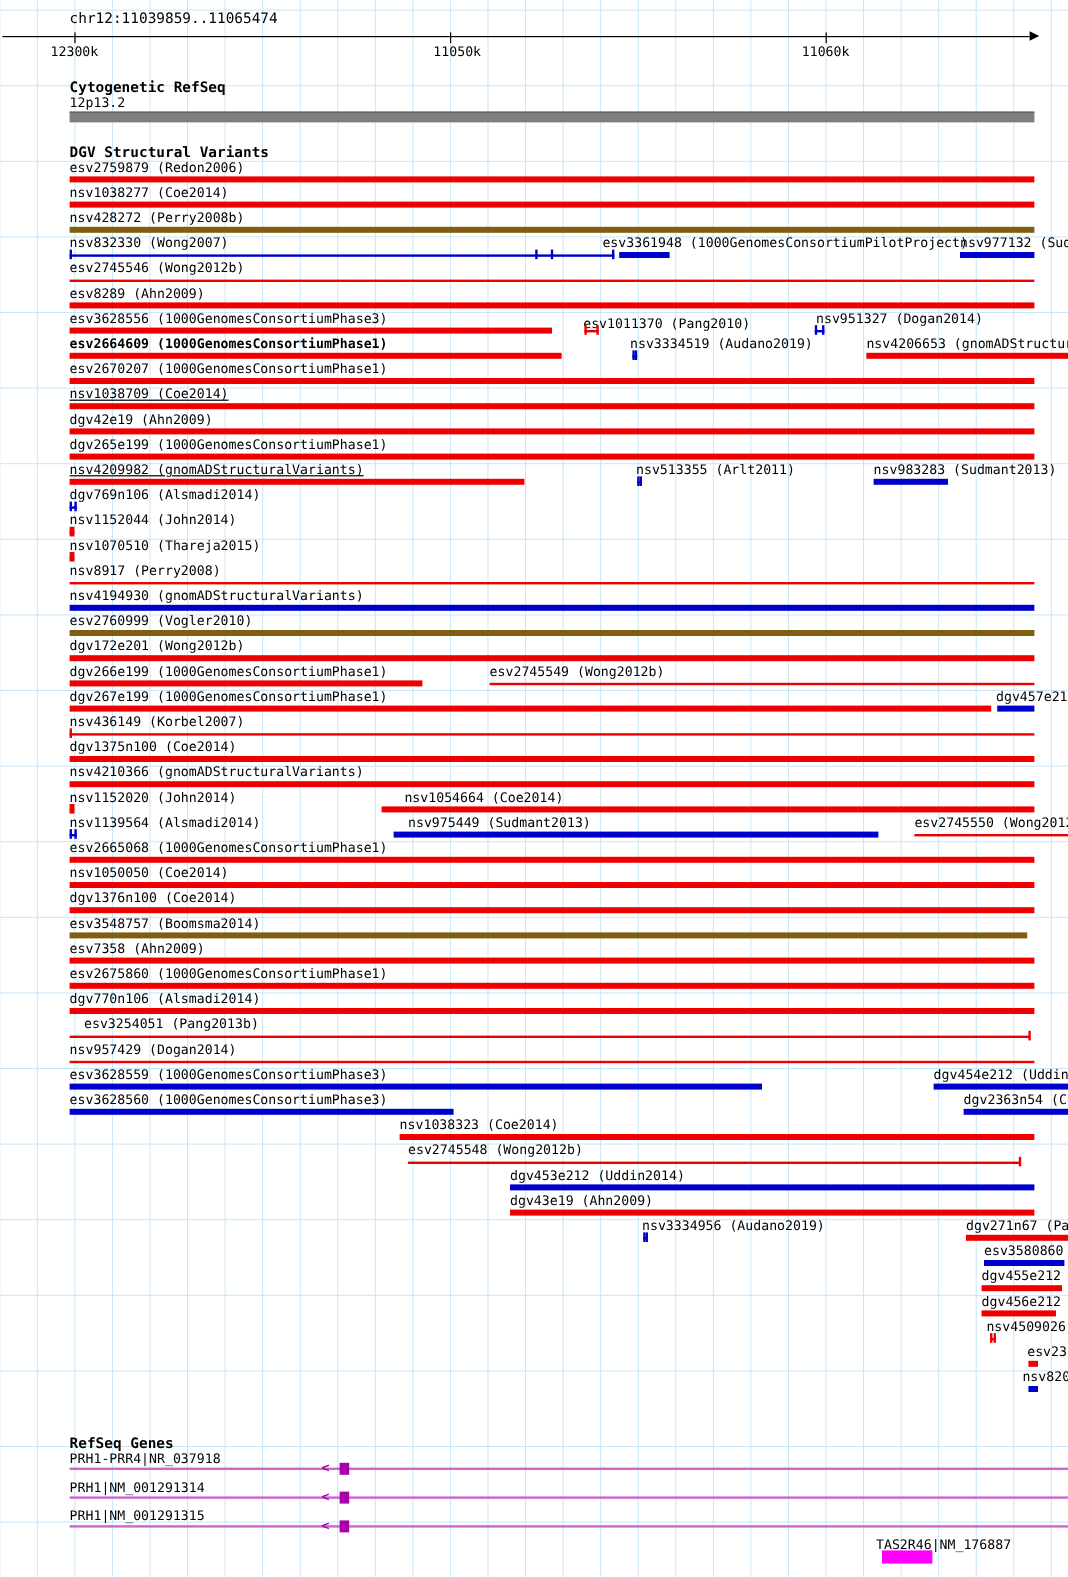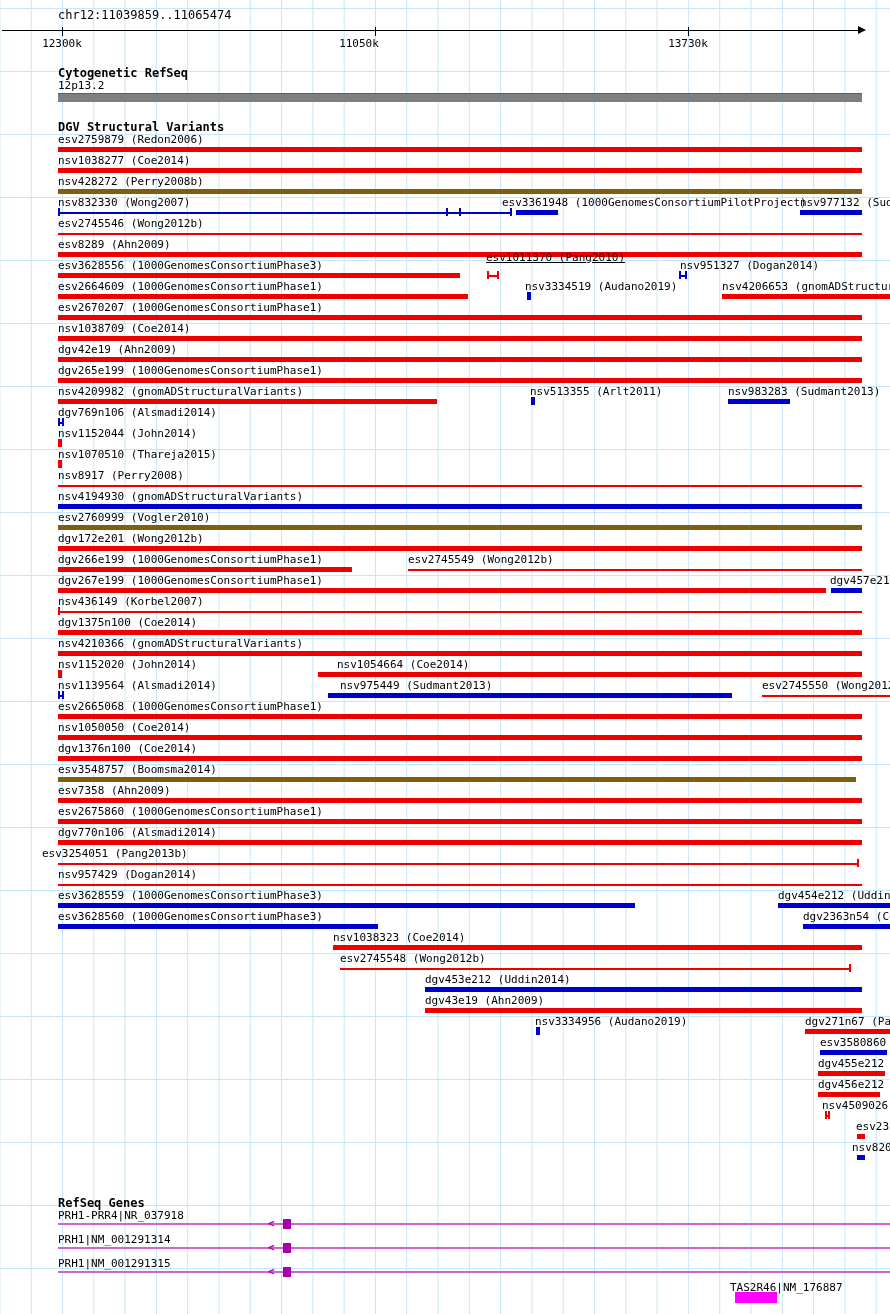--- a/index.html
+++ b/index.html
@@ -22,23 +22,23 @@
 <body>
 
 <div id="app" style="background-image: linear-gradient(to right, rgb(199, 230, 248) 1px, transparent 1px), linear-gradient(rgb(199, 230, 248) 1px, transparent 1px); background-size: 31.3px 100%, 100% 63px; background-position: 30.7px 0px, 0px 8px;">
   <div class="hdr plain" style="left:58px;top:8px">chr12:11039859..11065474</div>
   <div id="ruler">
       <div class="ruler-line" style="left: 2px; top: 30px; width: 856px;"></div>
       <div class="arrowhead" style="left: 858px; top: 26px;"></div>
       <div class="tickmark" style="left: 62px; top: 27px;"></div>
       <div class="ticklabel" style="left: 27px; top: 37px;">12300k</div>
       <div class="tickmark" style="left: 375px; top: 27px;"></div>
-      <div class="ticklabel" style="left: 324px; top: 37px;">11050k</div>
+      <div class="ticklabel" style="left: 346px; top: 37px;">11050k</div>
       <div class="tickmark" style="left: 688px; top: 27px;"></div>
-      <div class="ticklabel" style="left: 653px; top: 37px;">13730k</div>
+      <div class="ticklabel" style="left: 653px; top: 37px;">11060k</div>
     </div>
 
   <div class="hdr" style="left:58px;top:66px">Cytogenetic RefSeq</div>
   <div class="feat-label" style="left:58px;top:80px">12p13.2</div>
   <div id="cytoband-bar" style="left: 58px; width: 804px; top: 93px; background: rgb(127, 127, 127);"></div>
 
   <div class="hdr" style="left:58px;top:120px">DGV Structural Variants</div>
   <div id="dgv-rows">
       <div class="feat-label" style="left: 58px; top: 134px;">esv2759879 (Redon2006)</div>
       <div class="seg" style="left: 58px; background: rgb(238, 0, 0); top: 147px; height: 5px; width: 804px;"></div>
@@ -55,45 +55,45 @@
       <div class="feat-label" style="left: 502px; top: 197px;">esv3361948 (1000GenomesConsortiumPilotProject)</div>
       <div class="seg" style="left: 516px; background: rgb(0, 0, 204); top: 210px; height: 5px; width: 42px;"></div>
       <div class="feat-label" style="left: 800px; top: 197px;">nsv977132 (Sudmant2013)</div>
       <div class="seg" style="left: 800px; background: rgb(0, 0, 204); top: 210px; height: 5px; width: 62px;"></div>
       <div class="feat-label" style="left: 58px; top: 218px;">esv2745546 (Wong2012b)</div>
       <div class="seg" style="left: 58px; background: rgb(238, 0, 0); top: 233px; height: 2px; width: 804px;"></div>
       <div class="feat-label" style="left: 58px; top: 239px;">esv8289 (Ahn2009)</div>
       <div class="seg" style="left: 58px; background: rgb(238, 0, 0); top: 252px; height: 5px; width: 804px;"></div>
       <div class="feat-label" style="left: 58px; top: 260px;">esv3628556 (1000GenomesConsortiumPhase3)</div>
       <div class="seg" style="left: 58px; background: rgb(238, 0, 0); top: 273px; height: 5px; width: 402px;"></div>
-      <div class="feat-label" style="left: 486px; top: 252px; text-decoration: underline;">esv1011370 (Pang2010)</div>
+      <div class="feat-label" style="left: 486px; top: 264px;">esv1011370 (Pang2010)</div>
       <div class="seg" style="left: 487px; background: rgb(238, 0, 0); top: 275px; height: 2px; width: 12px;"></div>
       <div class="seg" style="left: 487px; background: rgb(238, 0, 0); top: 271px; height: 8px; width: 2px;"></div>
       <div class="seg" style="left: 497px; background: rgb(238, 0, 0); top: 271px; height: 8px; width: 2px;"></div>
       <div class="feat-label" style="left: 680px; top: 260px;">nsv951327 (Dogan2014)</div>
       <div class="seg" style="left: 679px; background: rgb(0, 0, 204); top: 275px; height: 2px; width: 8px;"></div>
       <div class="seg" style="left: 679px; background: rgb(0, 0, 204); top: 271px; height: 8px; width: 2px;"></div>
       <div class="seg" style="left: 685px; background: rgb(0, 0, 204); top: 271px; height: 8px; width: 2px;"></div>
-      <div class="feat-label" style="left: 58px; top: 281px;">esv2664609 (1000GenomesConsortiumPhase1)</div>
+      <div class="feat-label" style="left: 58px; top: 281px; font-weight: bold;">esv2664609 (1000GenomesConsortiumPhase1)</div>
       <div class="seg" style="left: 58px; background: rgb(238, 0, 0); top: 294px; height: 5px; width: 410px;"></div>
       <div class="feat-label" style="left: 525px; top: 281px;">nsv3334519 (Audano2019)</div>
       <div class="seg" style="left: 527px; background: rgb(0, 0, 204); top: 296px; height: 2px; width: 4px;"></div>
       <div class="seg" style="left: 527px; background: rgb(0, 0, 204); top: 292px; height: 8px; width: 2px;"></div>
       <div class="seg" style="left: 529px; background: rgb(0, 0, 204); top: 292px; height: 8px; width: 2px;"></div>
       <div class="feat-label" style="left: 722px; top: 281px;">nsv4206653 (gnomADStructuralVariants)</div>
       <div class="seg" style="left: 722px; background: rgb(238, 0, 0); top: 294px; height: 5px; width: 168px;"></div>
       <div class="feat-label" style="left: 58px; top: 302px;">esv2670207 (1000GenomesConsortiumPhase1)</div>
       <div class="seg" style="left: 58px; background: rgb(238, 0, 0); top: 315px; height: 5px; width: 804px;"></div>
-      <div class="feat-label" style="left: 58px; top: 323px;">nsv1038709 (Coe2014)</div>
+      <div class="feat-label" style="left: 58px; top: 323px; text-decoration: underline;">nsv1038709 (Coe2014)</div>
       <div class="seg" style="left: 58px; background: rgb(238, 0, 0); top: 336px; height: 5px; width: 804px;"></div>
       <div class="feat-label" style="left: 58px; top: 344px;">dgv42e19 (Ahn2009)</div>
       <div class="seg" style="left: 58px; background: rgb(238, 0, 0); top: 357px; height: 5px; width: 804px;"></div>
       <div class="feat-label" style="left: 58px; top: 365px;">dgv265e199 (1000GenomesConsortiumPhase1)</div>
       <div class="seg" style="left: 58px; background: rgb(238, 0, 0); top: 378px; height: 5px; width: 804px;"></div>
-      <div class="feat-label" style="left: 58px; top: 386px;">nsv4209982 (gnomADStructuralVariants)</div>
+      <div class="feat-label" style="left: 58px; top: 386px; text-decoration: underline;">nsv4209982 (gnomADStructuralVariants)</div>
       <div class="seg" style="left: 58px; background: rgb(238, 0, 0); top: 399px; height: 5px; width: 379px;"></div>
       <div class="feat-label" style="left: 530px; top: 386px;">nsv513355 (Arlt2011)</div>
       <div class="seg" style="left: 531px; background: rgb(0, 0, 204); top: 401px; height: 2px; width: 4px;"></div>
       <div class="seg" style="left: 531px; background: rgb(0, 0, 204); top: 397px; height: 8px; width: 2px;"></div>
       <div class="seg" style="left: 533px; background: rgb(0, 0, 204); top: 397px; height: 8px; width: 2px;"></div>
       <div class="feat-label" style="left: 728px; top: 386px;">nsv983283 (Sudmant2013)</div>
       <div class="seg" style="left: 728px; background: rgb(0, 0, 204); top: 399px; height: 5px; width: 62px;"></div>
       <div class="feat-label" style="left: 58px; top: 407px;">dgv769n106 (Alsmadi2014)</div>
       <div class="seg" style="left: 58px; background: rgb(0, 0, 204); top: 422px; height: 2px; width: 6px;"></div>
       <div class="seg" style="left: 58px; background: rgb(0, 0, 204); top: 418px; height: 8px; width: 2px;"></div>
@@ -150,21 +150,21 @@
       <div class="feat-label" style="left: 58px; top: 743px;">dgv1376n100 (Coe2014)</div>
       <div class="seg" style="left: 58px; background: rgb(238, 0, 0); top: 756px; height: 5px; width: 804px;"></div>
       <div class="feat-label" style="left: 58px; top: 764px;">esv3548757 (Boomsma2014)</div>
       <div class="seg" style="left: 58px; background: rgb(127, 94, 16); top: 777px; height: 5px; width: 798px;"></div>
       <div class="feat-label" style="left: 58px; top: 785px;">esv7358 (Ahn2009)</div>
       <div class="seg" style="left: 58px; background: rgb(238, 0, 0); top: 798px; height: 5px; width: 804px;"></div>
       <div class="feat-label" style="left: 58px; top: 806px;">esv2675860 (1000GenomesConsortiumPhase1)</div>
       <div class="seg" style="left: 58px; background: rgb(238, 0, 0); top: 819px; height: 5px; width: 804px;"></div>
       <div class="feat-label" style="left: 58px; top: 827px;">dgv770n106 (Alsmadi2014)</div>
       <div class="seg" style="left: 58px; background: rgb(238, 0, 0); top: 840px; height: 5px; width: 804px;"></div>
-      <div class="feat-label" style="left: 42px; top: 848px;">esv3254051 (Pang2013b)</div>
+      <div class="feat-label" style="left: 70px; top: 848px;">esv3254051 (Pang2013b)</div>
       <div class="seg" style="left: 58px; background: rgb(238, 0, 0); top: 863px; height: 2px; width: 800px;"></div>
       <div class="seg" style="left: 857px; background: rgb(238, 0, 0); top: 859px; height: 8px; width: 2px;"></div>
       <div class="feat-label" style="left: 58px; top: 869px;">nsv957429 (Dogan2014)</div>
       <div class="seg" style="left: 58px; background: rgb(238, 0, 0); top: 884px; height: 2px; width: 804px;"></div>
       <div class="feat-label" style="left: 58px; top: 890px;">esv3628559 (1000GenomesConsortiumPhase3)</div>
       <div class="seg" style="left: 58px; background: rgb(0, 0, 204); top: 903px; height: 5px; width: 577px;"></div>
       <div class="feat-label" style="left: 778px; top: 890px;">dgv454e212 (Uddin2014)</div>
       <div class="seg" style="left: 778px; background: rgb(0, 0, 204); top: 903px; height: 5px; width: 112px;"></div>
       <div class="feat-label" style="left: 58px; top: 911px;">esv3628560 (1000GenomesConsortiumPhase3)</div>
       <div class="seg" style="left: 58px; background: rgb(0, 0, 204); top: 924px; height: 5px; width: 320px;"></div>

